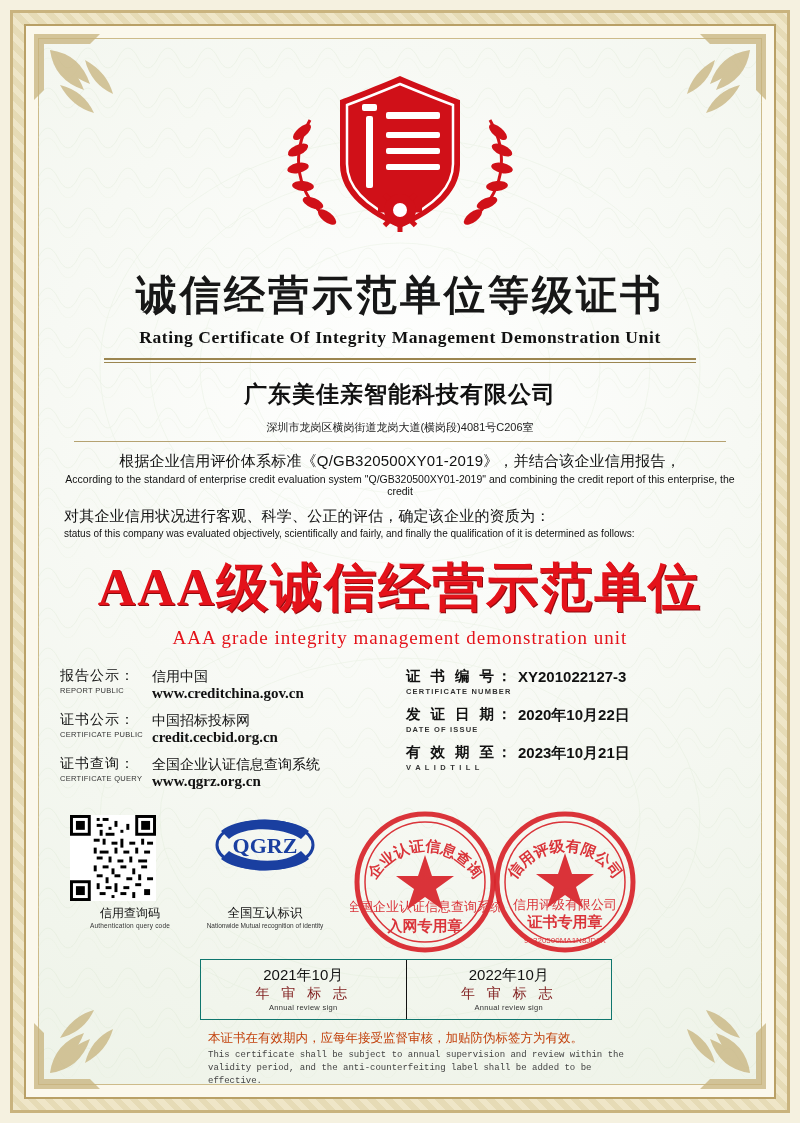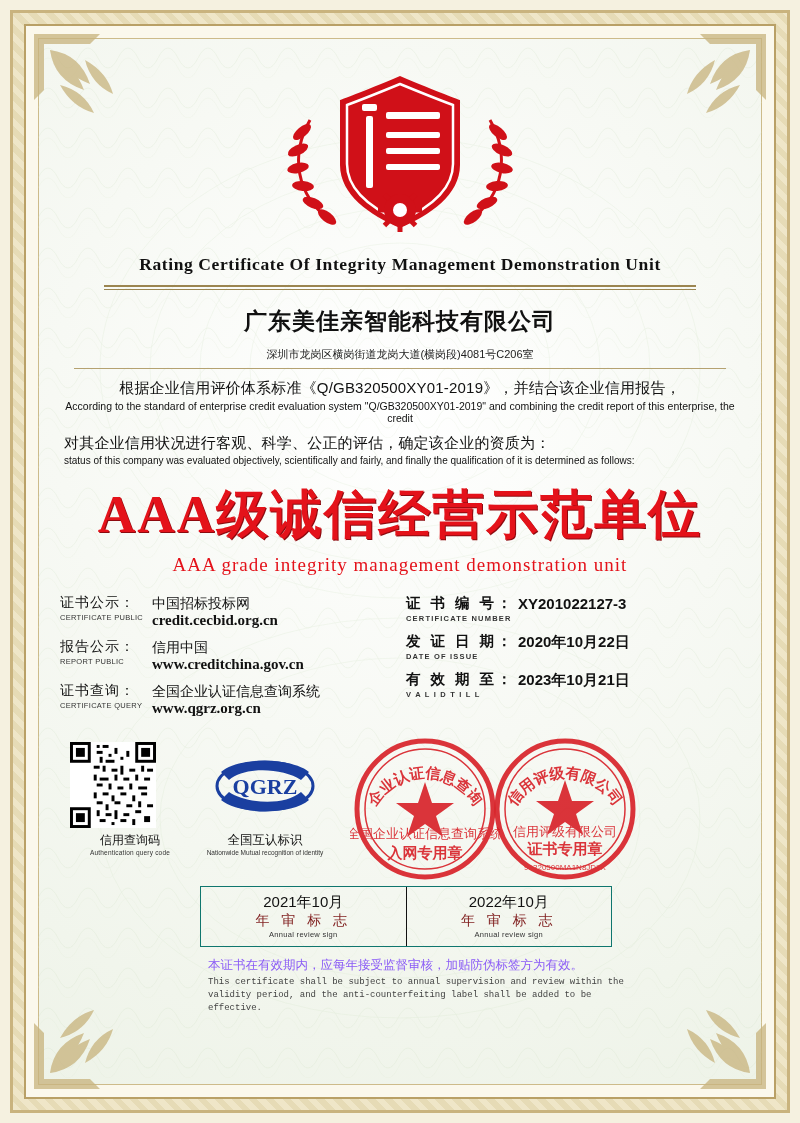--- a/index.html
+++ b/index.html
@@ -75,36 +75,36 @@
   .rlbl .cn{font-size:14.5px;color:#111;letter-spacing:3px;}
   .rlbl .en{font-size:7.5px;color:#333;letter-spacing:1.2px;margin-top:1px;}
   .rval{font-size:15px;color:#111;padding-top:1px;}
 
   
   .stamps{position:relative;height:150px;margin-top:6px;}
   .qr{position:absolute;left:10px;top:10px;width:86px;height:86px;}
   .qr-cap{position:absolute;left:15px;top:100px;width:110px;text-align:center;}
   .qr-cap .cn{font-size:12px;color:#111;}
   .qr-cap .en{font-size:6.5px;color:#333;letter-spacing:.2px;}
-  .qgrz{position:absolute;left:145px;top:18px;width:120px;text-align:right;}
+  .qgrz{position:absolute;left:145px;top:4px;width:120px;text-align:right;}
   .qgrz-cap{position:absolute;left:135px;top:100px;width:140px;text-align:center;}
   .qgrz-cap .cn{font-size:12.5px;color:#111;}
   .qgrz-cap .en{font-size:6.5px;color:#333;}
   .seal1{position:absolute;left:290px;top:2px;}
   .seal2{position:absolute;left:430px;top:2px;}
 
   .review{display:flex;margin:4px 0 0 140px;width:410px;border:1px solid #0f766e;}
   .review .cell{flex:1;text-align:center;padding:6px 0 7px 0;}
   .review .cell+.cell{border-left:1px solid #111;}
   .review .y{font-size:15px;color:#111;}
   .review .t{font-size:14px;color:#7f1d1d;letter-spacing:4px;}
   .review .e{font-size:7.5px;color:#333;letter-spacing:.3px;}
 
   .footer{margin:10px 0 0 148px;width:420px;}
-  .footer .cn{font-size:12.5px;color:#8b5cf6;}
+  .footer .cn{font-size:12.5px;color:#c2410c;}
   .footer .en{font-size:9px;color:#444;line-height:13px;margin-top:2px;
      font-family:"Liberation Mono",monospace;}
 </style>
 </head>
 <body>
 
 <div class="cert">
 
   <div class="frame-outer"></div>
   <div class="frame-mid"></div>
@@ -215,20 +215,21 @@
             <rect x="15" y="-2.5" width="7" height="5"></rect>
             <rect x="-2.5" y="-22" width="5" height="7" transform="rotate(45)"></rect>
             <rect x="-2.5" y="15" width="5" height="7" transform="rotate(45)"></rect>
             <rect x="-22" y="-2.5" width="7" height="5" transform="rotate(45)"></rect>
             <rect x="15" y="-2.5" width="7" height="5" transform="rotate(45)"></rect>
           </g>
         </g>
       </svg>
     </div>
 
+    <div class="title-cn">诚信经营示范单位等级证书</div>
     <div class="title-en">Rating Certificate Of Integrity Management Demonstration Unit</div>
     <div class="rule"></div>
     <div class="rule2"></div>
 
     <div class="company">广东美佳亲智能科技有限公司</div>
     <div class="address">深圳市龙岗区横岗街道龙岗大道(横岗段)4081号C206室</div>
     <div class="addr-rule"></div>
 
     <div class="para">
       <div class="cn">根据企业信用评价体系标准《Q/GB320500XY01-2019》，并结合该企业信用报告，</div>
@@ -240,37 +241,37 @@
     </div>
 
     <div class="grade-cn">AAA级诚信经营示范单位</div>
     <div class="grade-en">AAA grade integrity management demonstration unit</div>
 
     <div class="info">
       <div class="info-left">
 
         <div class="row">
           <div class="lbl">
+            <div class="cn">报告公示：</div>
+            <div class="en">REPORT PUBLIC</div>
+          </div>
+          <div class="val">
+            <div class="line">信用中国</div>
+            <div class="line url">www.creditchina.gov.cn</div>
+          </div>
+        </div>
+
+        <div class="row">
+          <div class="lbl">
             <div class="cn">证书公示：</div>
             <div class="en">CERTIFICATE PUBLIC</div>
           </div>
           <div class="val">
             <div class="line">中国招标投标网</div>
             <div class="line url">credit.cecbid.org.cn</div>
-          </div>
-        </div>
-
-        <div class="row">
-          <div class="lbl">
-            <div class="cn">报告公示：</div>
-            <div class="en">REPORT PUBLIC</div>
-          </div>
-          <div class="val">
-            <div class="line">信用中国</div>
-            <div class="line url">www.creditchina.gov.cn</div>
           </div>
         </div>
 
         <div class="row">
           <div class="lbl">
             <div class="cn">证书查询：</div>
             <div class="en">CERTIFICATE QUERY</div>
           </div>
           <div class="val">
             <div class="line">全国企业认证信息查询系统</div>

